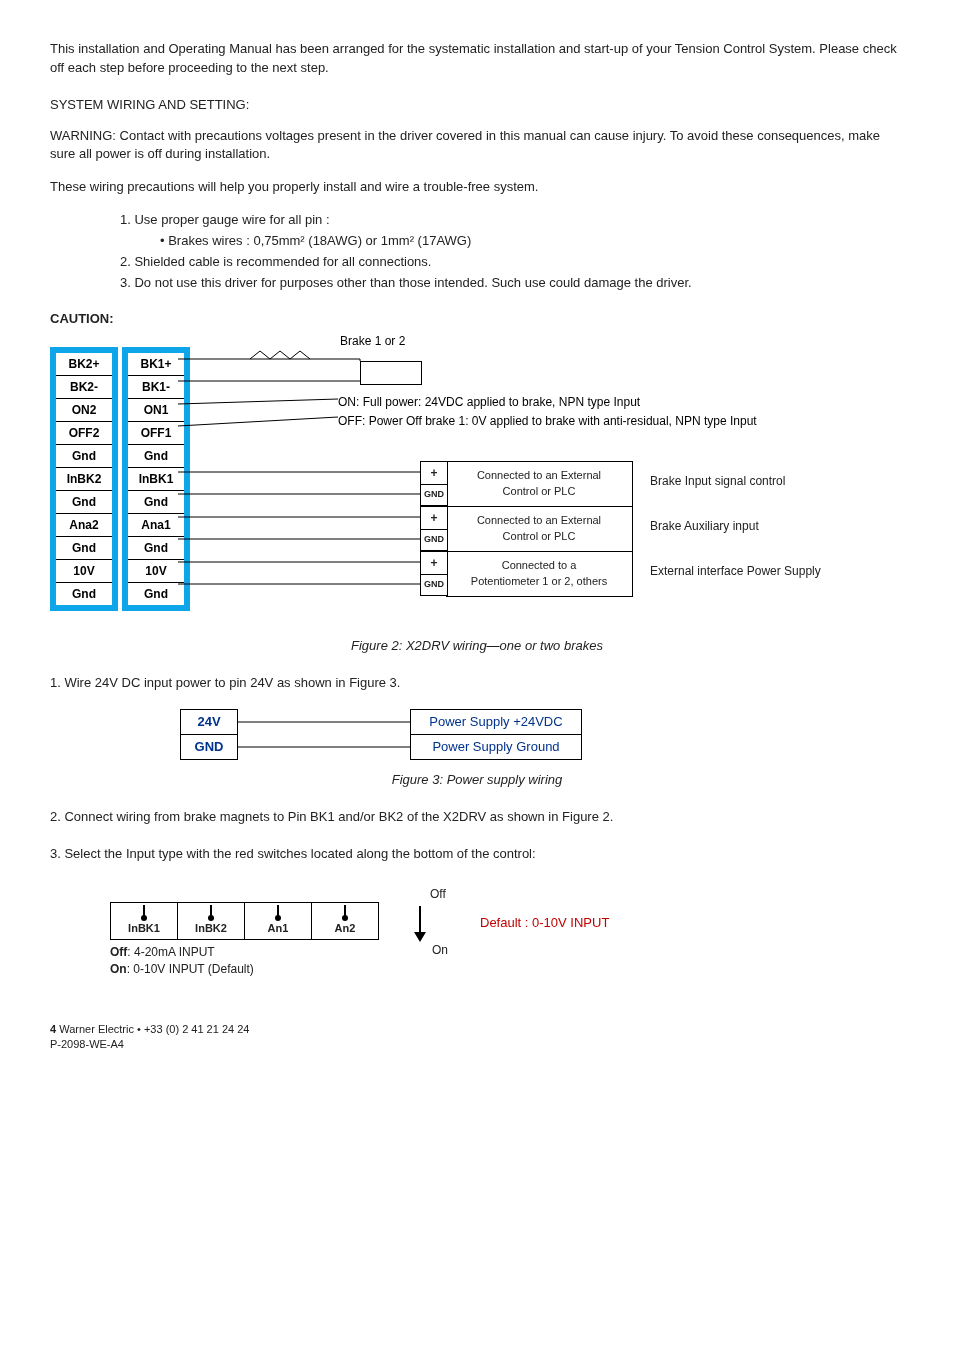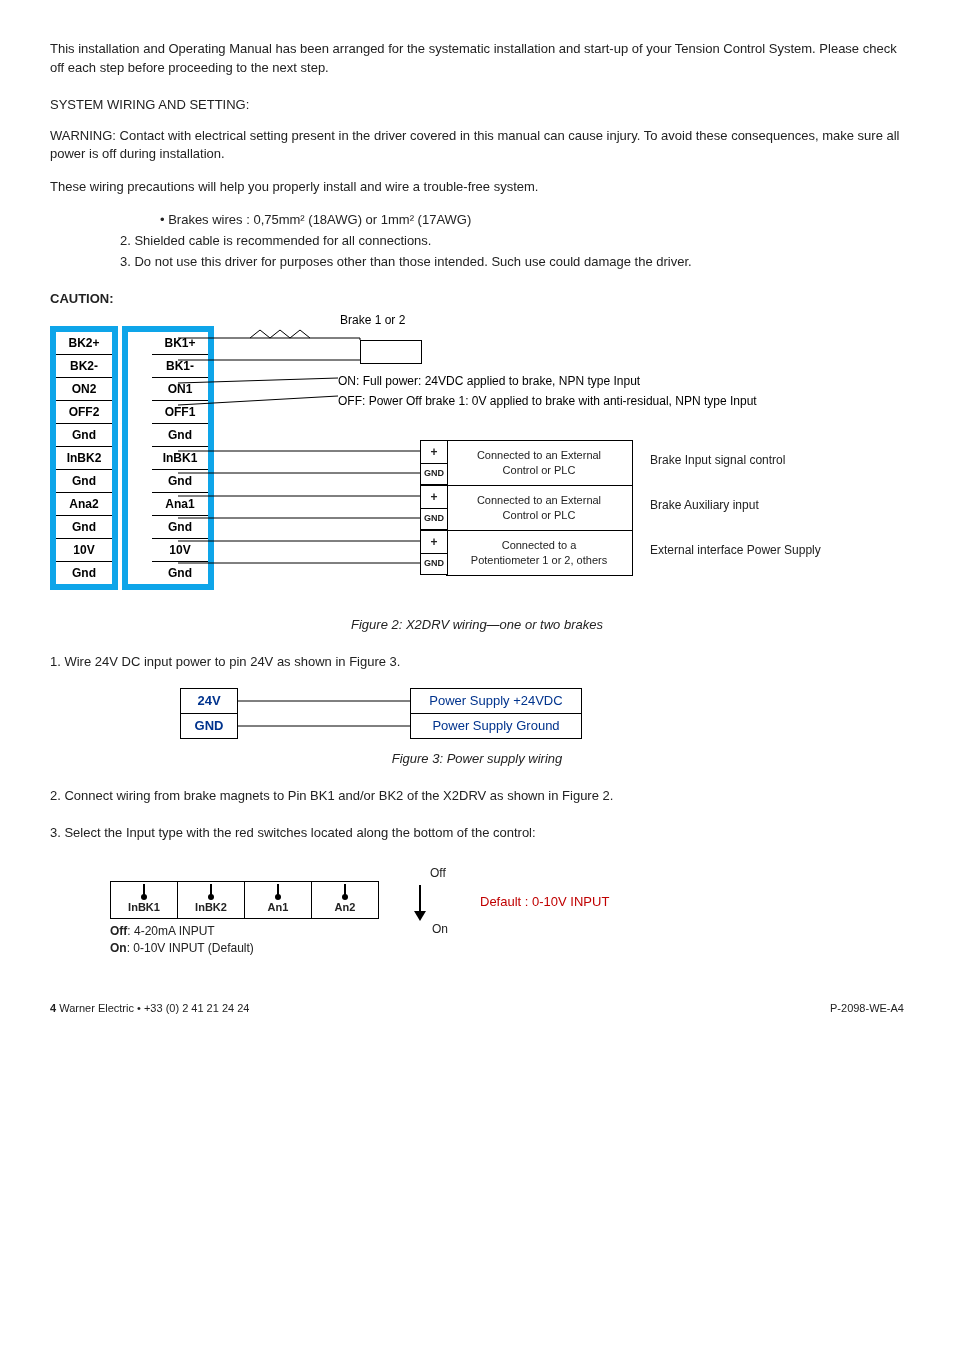--- a/index.html
+++ b/index.html
@@ -30,21 +30,21 @@
     margin: 10px 0 4px 0;
     font-size: 12px;
   }
   .pinblock {
     position: absolute;
     top: 8px;
     border: 6px solid #0ea5e9;
     width: 56px;
   }
   .pinblock.left  { left: 0; }
-  .pinblock.right { left: 72px; padding-left: 24px; }
+  .pinblock.right { left: 72px; }
   .pinblock .pin {
     border-bottom: 1px solid #000;
     text-align: center;
     font-weight: bold;
     color: #000;
     height: 22px;
     line-height: 22px;
   }
   .pinblock .pin:last-child { border-bottom: none; }
 
@@ -86,36 +86,37 @@
   .dip-box .sw:last-child{border-right:none;}
   .dip-box .sw .lever { position:absolute; left:50%; top:2px; width:2px; height:12px; background:#000; transform:translateX(-50%);}
   .dip-box .sw .dot { position:absolute; left:50%; top:12px; width:6px; height:6px; background:#000; border-radius:50%; transform:translateX(-50%);}
   .dip-box .sw .lbl { position:absolute; bottom:2px; width:100%; font-weight:bold; font-size:11px;}
   .off-label { position:absolute; left: 320px; top: 4px; }
   .on-label  { position:absolute; left: 322px; top: 60px; }
   .arrow { position:absolute; left: 300px; top: 22px; }
   .default-text { position:absolute; left: 370px; top: 32px; color:#c00000; font-size:13px;}
   .below-switch { position:absolute; left:0; top:62px; font-size:12px;}
 
-  .footer { display:flex; justify-content:space-between; font-size:11px; color:#222; margin-top: 30px;}
+  .footer { display:flex; justify-content:space-between; font-size:11px; color:#222; margin-top: 30px; flex-direction: column;}
 </style>
 </head>
 <body>
 
 <div class="intro">This installation and Operating Manual has been arranged for the systematic installation and start-up of your Tension Control System. Please check off each step before proceeding to the next step.</div>
 
 <div class="section-title">SYSTEM WIRING AND SETTING:</div>
 
 <div class="warning-line">
-  <span class="warning-label">WARNING:</span><span> Contact with electrical setting present in the driver covered in this manual can cause injury. To avoid these consequences, make sure all power is off during installation.</span>
+  <span class="warning-label">WARNING:</span><span> Contact with precautions voltages present in the driver covered in this manual can cause injury. To avoid these consequences, make sure all power is off during installation.</span>
 </div>
 
 <div class="precautions">These wiring precautions will help you properly install and wire a trouble-free system.</div>
 
 <div class="numlist">
+  <div class="item">1. Use proper gauge wire for all pin :</div>
   <div class="bullets">
     <div class="item">• Brakes wires : 0,75mm² (18AWG) or 1mm² (17AWG)</div>
   </div>
   <div class="item">2. Shielded cable is recommended for all connections.</div>
   <div class="item">3. Do not use this driver for purposes other than those intended. Such use could damage the driver.</div>
 </div>
 
 <div class="wiring-title">CAUTION:</div>
 
 <div class="fig2">

